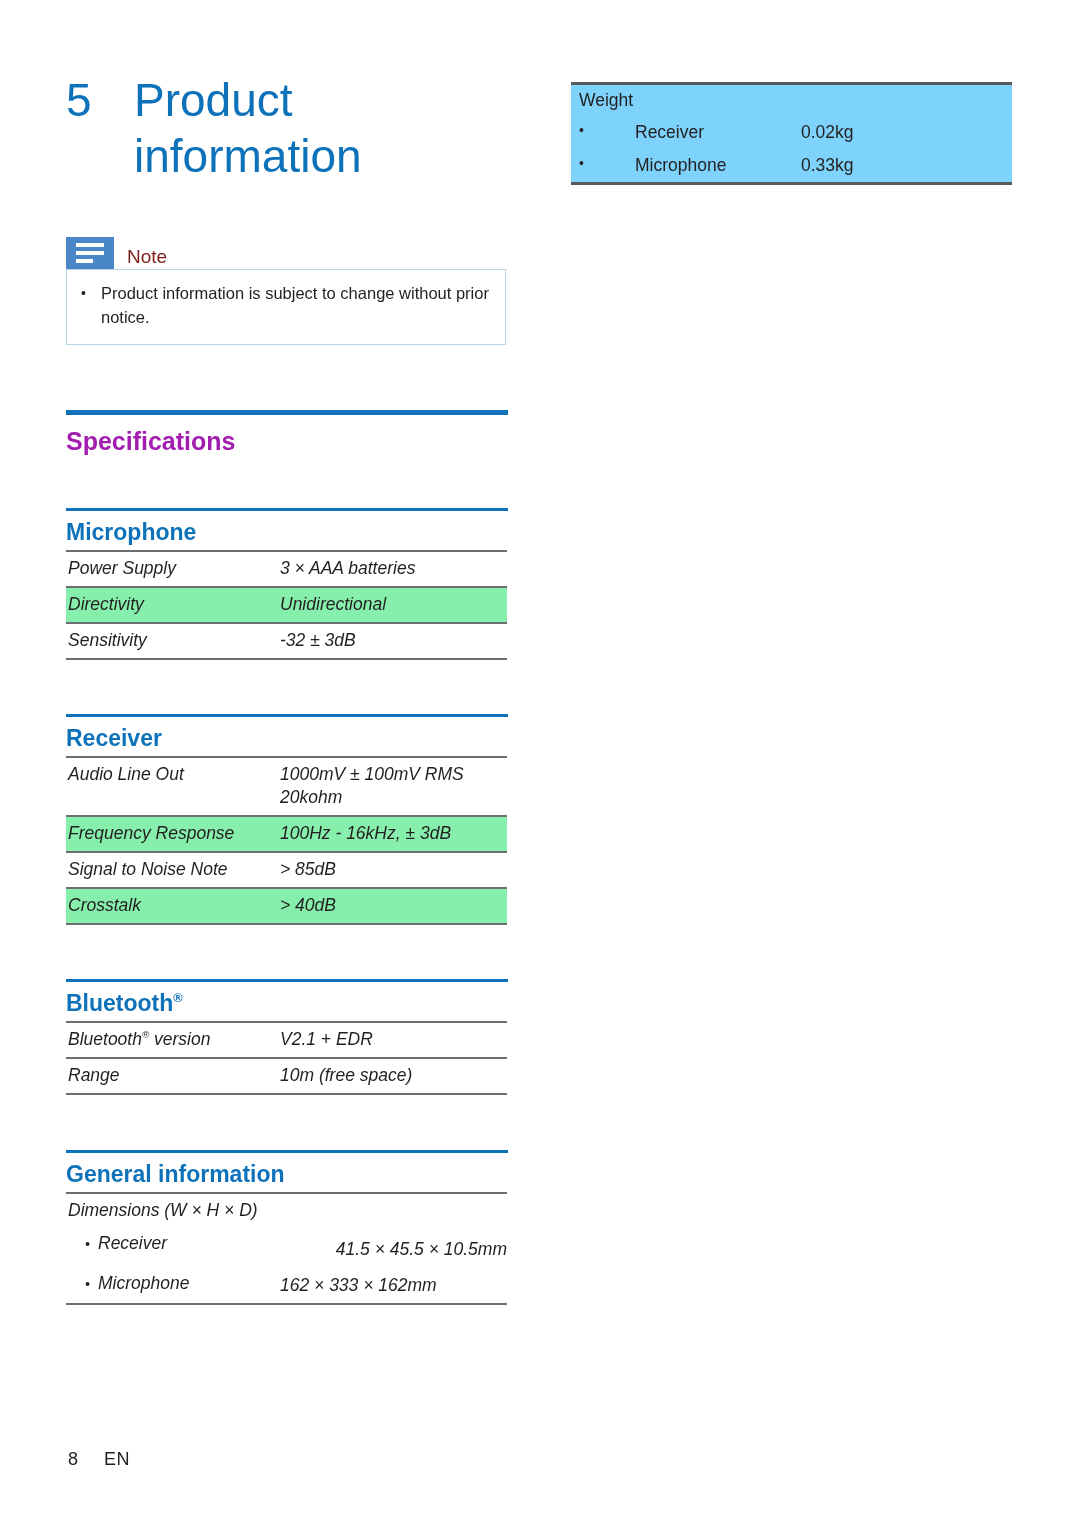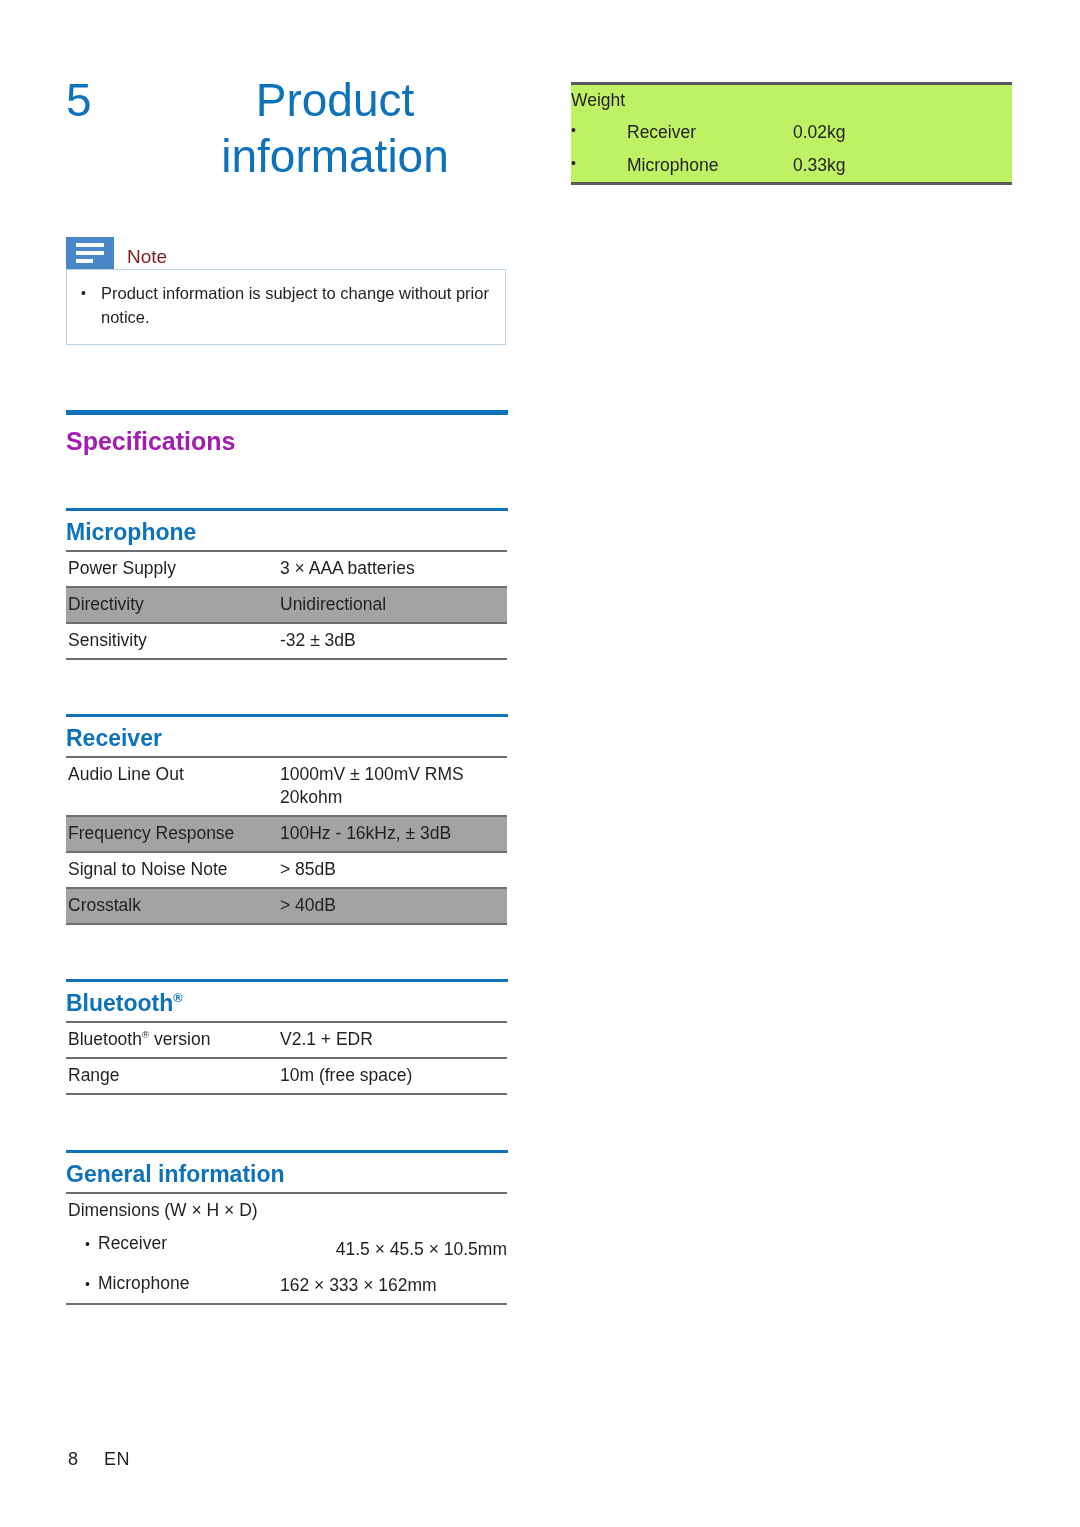--- a/index.html
+++ b/index.html
@@ -29,21 +29,21 @@
     left: 66px; top: 72px;
     width: 470px;
     display: flex;
     align-items: flex-start;
     color: #0d72b9;
     font-size: 46px;
     line-height: 1.22;
     font-weight: 400;
   }
   .chapter-num { width: 68px; flex: none; }
-  .chapter-title { flex: 1; text-align: center; }
+  .chapter-title { flex: 1; }
 
   
   .note-wrap { position: absolute; left: 66px; top: 237px; width: 440px; }
   .note-head { display: flex; align-items: flex-end; height: 32px; }
   .note-icon {
     width: 48px; height: 32px;
     background: #4a87c8;
     display: flex; flex-direction: column;
     justify-content: center; align-items: center;
     gap: 4px; flex: none;
@@ -97,50 +97,51 @@
   }
 
   sup.reg { font-size: 0.56em; vertical-align: super; line-height: 0; }
 
   
   table.spec {
     width: 441px;
     border-collapse: collapse;
     font-size: 17.5px;
     color: #231f20;
+    font-style: italic;
   }
   table.spec td {
     border-top: 2px solid #6d6e71;
     border-bottom: 1px solid #939598;
     padding: 5px 0 6px 0;
     vertical-align: top;
     line-height: 1.32;
   }
-  table.spec tr.shaded td { background: #a3a3a3; }
+  table.spec tr.shaded td { background: #86efac; }
   table.spec td.k { width: 212px; padding-left: 2px; }
   table.spec td.v { width: 229px; padding-left: 2px; }
   table.spec tr:last-child td { border-bottom: 2px solid #6d6e71; }
 
   
   .bullet-row { display: flex; align-items: baseline; }
   .bullet-row .bdot { width: 30px; flex: none; text-align: left; padding-left: 17px; font-size: 14px; }
   .bullet-row .blabel { flex: 1; }
 
   
   table.weight {
     width: 441px;
     border-collapse: collapse;
     font-size: 17.5px;
     background: #c6e6f5;
   }
   table.weight td {
-    padding: 4px 0 5px 0;
+    padding: 4px 0 5px 8px;
     vertical-align: top;
     line-height: 1.34;
-    background: #bef264;
+    background: #7dd3fc;
   }
   table.weight tr.top-rule td { border-top: 3px solid #58595b; }
   table.weight tr.bottom-rule td { border-bottom: 3px solid #58595b; }
   td.w-title { padding-left: 4px; }
   td.w-bullet { width: 56px; padding-left: 29px; font-size: 14px; }
   td.w-label { width: 166px; }
   td.w-value { }
 
   
   .footer {

